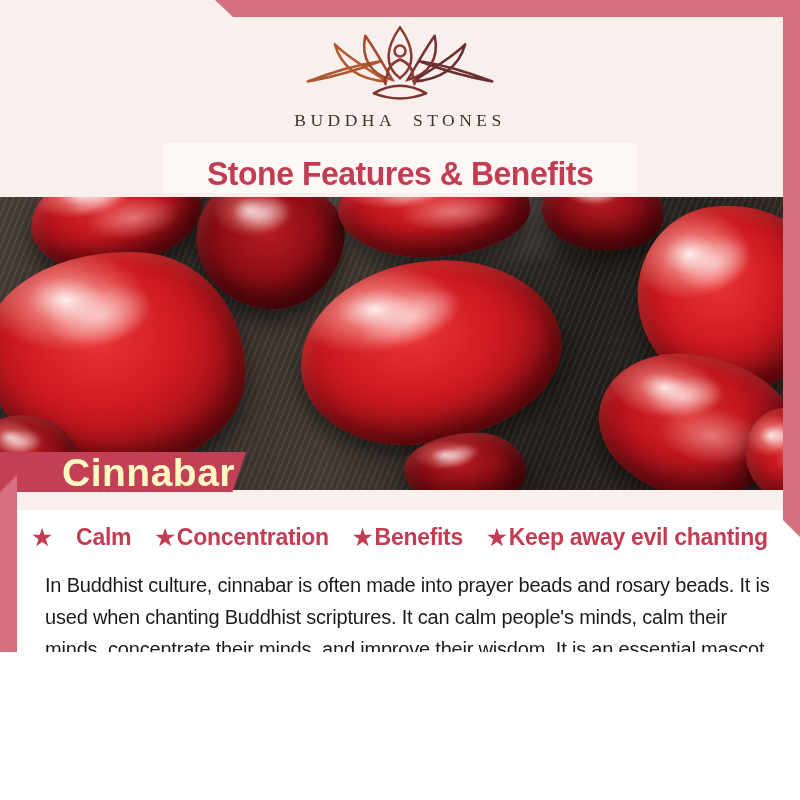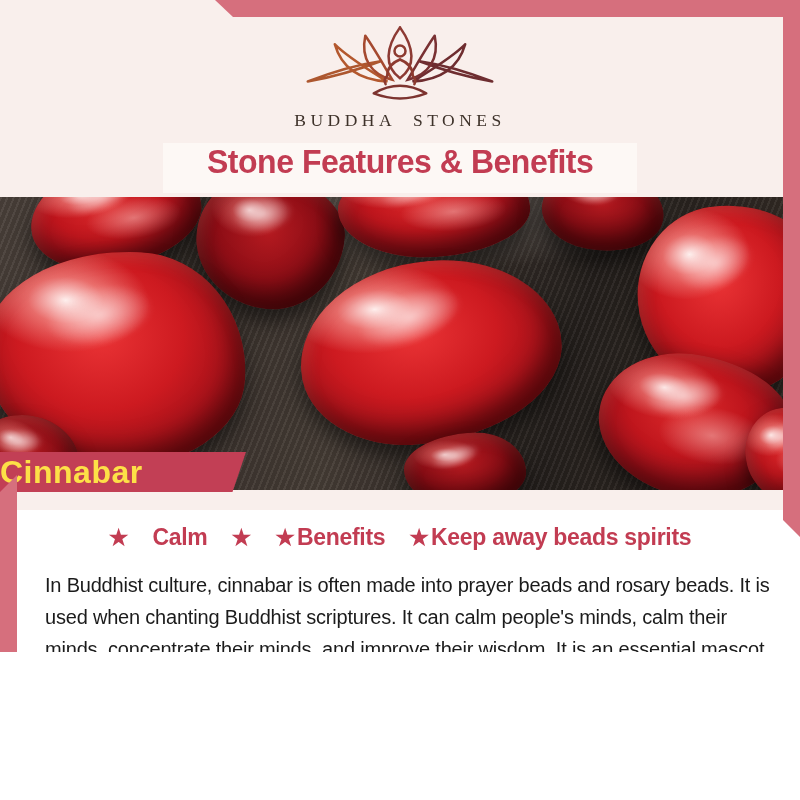--- a/index.html
+++ b/index.html
@@ -14,21 +14,21 @@
   .lotus-wrap { position:absolute; top:24px; left:50%; transform:translateX(-50%); }
   .brand-name {
     position:absolute; top:110px; left:0; width:800px; text-align:center;
     font-family:"Liberation Serif", serif; font-size:17.5px; font-weight:500;
     letter-spacing:4.5px; word-spacing:9px; color:#3e322a;
   }
 
   
   .title-box {
     position:absolute; left:163px; top:143px; width:474px; height:50px;
-    background:#fdf8f5; display:flex; align-items:flex-start; justify-content:center;
+    background:#fdf8f5; display:flex; align-items:flex-end; justify-content:center;
   }
   .page-title {
     font-size:33px; font-weight:bold; letter-spacing:-0.5px;
     color:var(--accent,#c23c52); transform:scaleX(0.97); white-space:nowrap;
   }
 
   
   .photo {
     position:absolute; left:0; top:197px; width:800px; height:293px; overflow:hidden;
     background:
@@ -66,22 +66,22 @@
   .r3 { border-radius:58% 42% 50% 50% / 46% 56% 44% 54%; }
 
   
   .ribbon {
     position:absolute; left:0; top:452px; width:246px; height:40px;
     background:var(--ribbon,#c23f55);
     clip-path:polygon(0 0, 100% 0, 94.5% 100%, 0 100%);
     display:flex; align-items:center;
   }
   .ribbon-label {
-    color:#fde047; font-size:32px; font-weight:bold; letter-spacing:0.5px;
-    line-height:1;
+    color:#fef9c3; font-size:39px; font-weight:bold; letter-spacing:0.5px;
+    padding-left:62px; line-height:1;
   }
 
   
   .white-card { position:absolute; left:0; top:510px; width:800px; height:272px; background:#ffffff; }
   .features-row {
     position:absolute; left:0; top:524px; width:800px;
     display:flex; justify-content:center; align-items:baseline; gap:24px;
     color:var(--accent,#c23c52); font-weight:bold; font-size:23px; white-space:nowrap;
   }
   .feature-item { display:flex; align-items:baseline; }
@@ -159,28 +159,29 @@
 
   <div class="white-card"></div>
 
   <div class="features-row">
     <span class="feature-item">
       <span class="star">★</span>
       <span class="label">Calm</span>
     </span>
     <span class="feature-item">
       <span class="star">★</span>
+      <span class="label">Concentration</span>
     </span>
     <span class="feature-item">
       <span class="star">★</span>
       <span class="label">Benefits</span>
     </span>
     <span class="feature-item">
       <span class="star">★</span>
-      <span class="label">Keep away beads spirits</span>
+      <span class="label">Keep away evil chanting</span>
     </span>
   </div>
 
   <p class="description">In Buddhist culture, cinnabar is often made into prayer beads and rosary beads. It is used when chanting Buddhist scriptures. It can calm people's minds, calm their minds, concentrate their minds, and improve their wisdom. It is an essential mascot for those who worship Buddha.</p>
 
   <div class="strip strip-top"></div>
   <div class="strip strip-right"></div>
   <div class="strip strip-bottom"></div>
   <div class="strip strip-left"></div>
 

